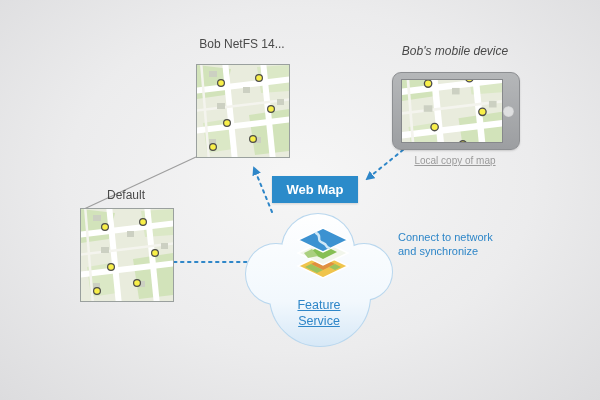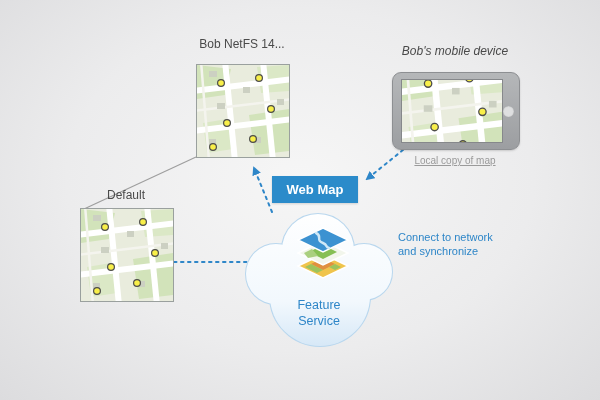--- a/index.html
+++ b/index.html
@@ -37,21 +37,21 @@
   }
   .webmap{
     position:absolute;left:272px;top:176px;width:86px;height:27px;
     background:#2b8bca;color:#ffffff;font-size:13px;font-weight:bold;
     line-height:27px;text-align:center;box-shadow:0 1px 2px rgba(0,0,0,0.15);
   }
   .cloud-svg{position:absolute;left:236px;top:208px;}
   .layers-svg{position:absolute;left:292px;top:220px;}
   .fs-label{
     position:absolute;left:288px;top:298px;width:62px;text-align:center;
-    font-size:12.5px;color:#2e86c8;line-height:1.25;
+    font-size:12.5px;color:#2e86c8;line-height:1.25;text-decoration:underline;
   }
   .sync-note{
     position:absolute;left:398px;top:190px;width:108px;
     font-size:11px;color:#2e86c8;line-height:1.3;margin-top:40px;
   }
 </style>
 </head>
 <body>
 
 <div class="canvas">

